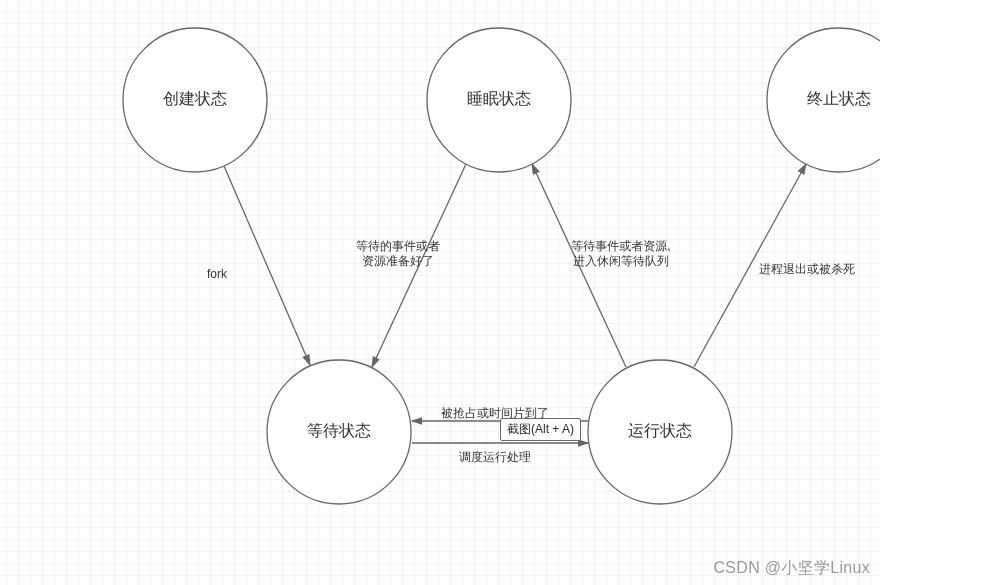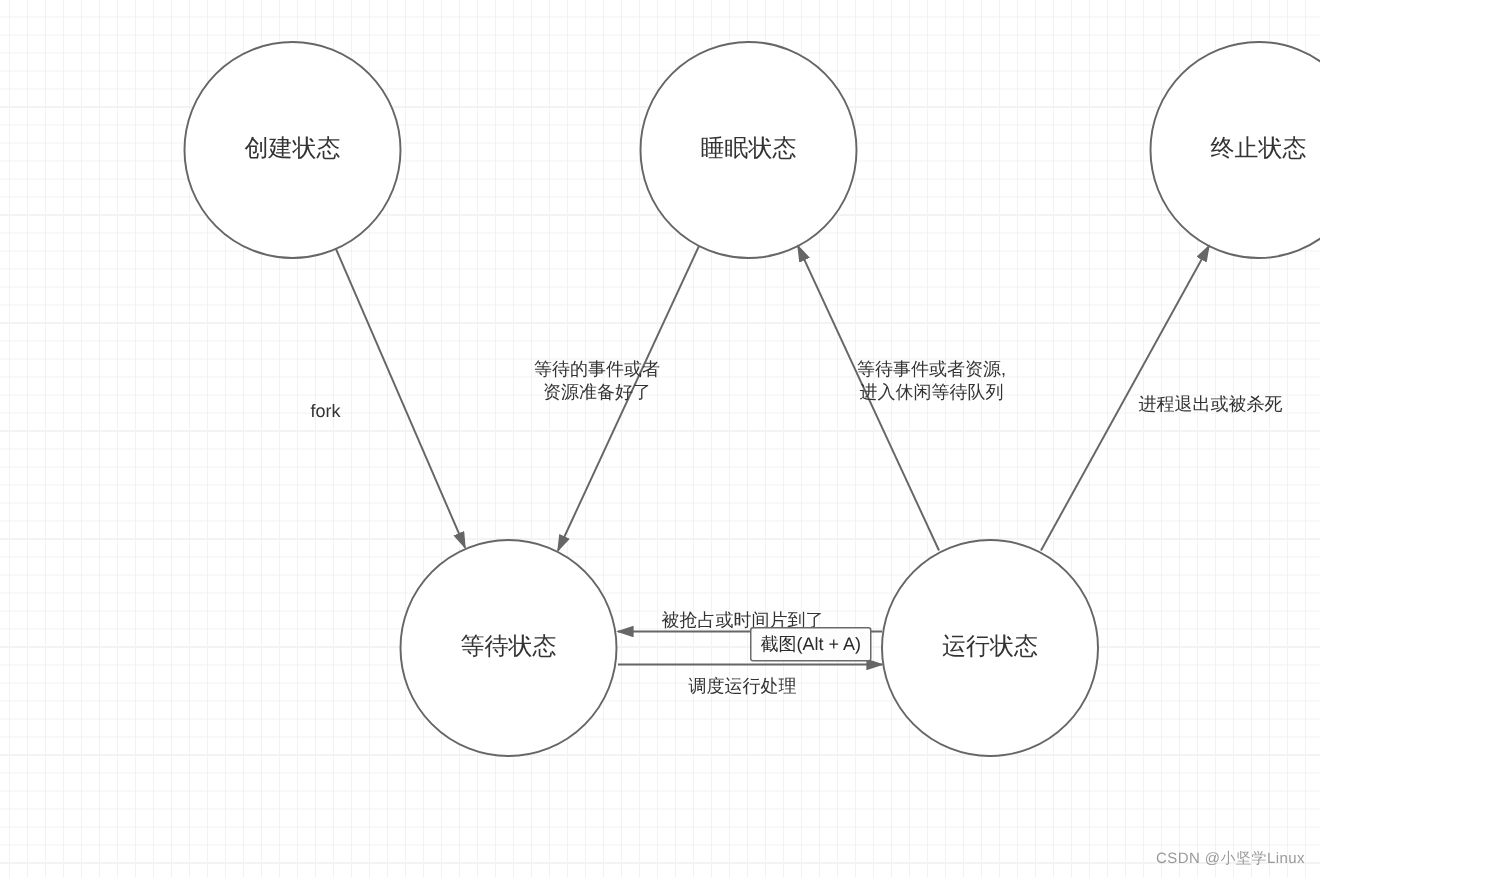--- a/index.html
+++ b/index.html
@@ -46,21 +46,21 @@
     border: 1px solid #6a6a6a;
     padding: 2px 6px;
     color: #2a2a2a;
     white-space: nowrap;
     border-radius: 2px;
   }
   .watermark {
     position: absolute;
     right: 10px;
     bottom: 6px;
-    font-size: 10px;
+    font-size: 16px;
     color: rgba(120,120,120,0.75);
     letter-spacing: 0.3px;
   }
 </style>
 </head>
 <body>
 
 <div class="canvas">
 <svg viewBox="0 0 1008 585" width="1008" height="585">
   <defs>

